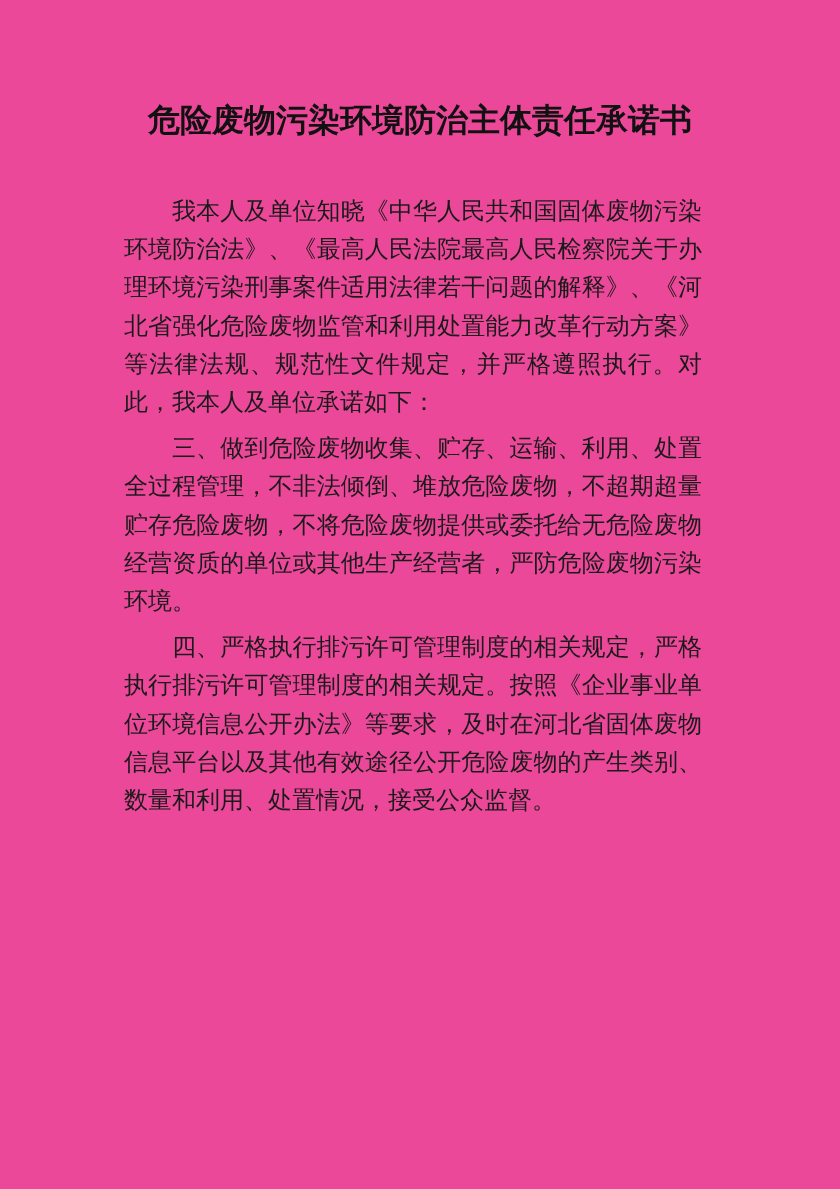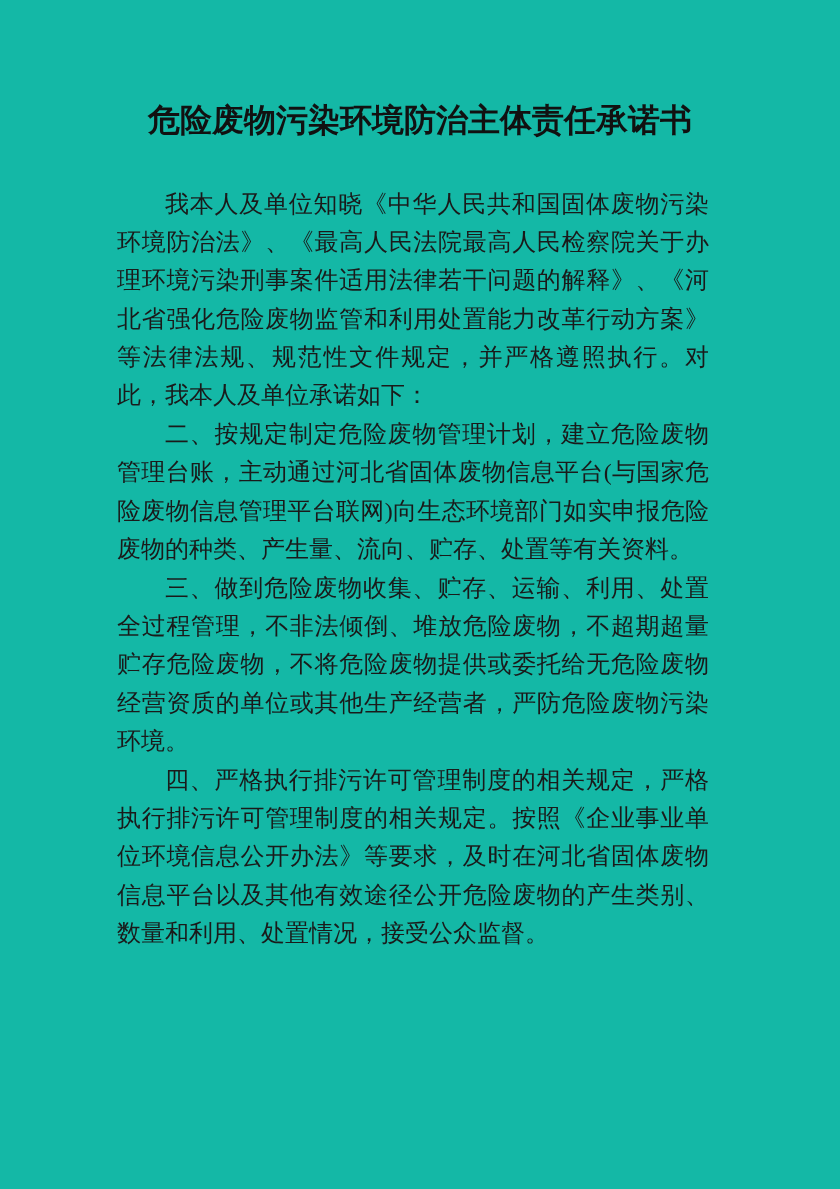--- a/index.html
+++ b/index.html
@@ -4,21 +4,21 @@
 <style>
   html, body {
     margin: 0;
     padding: 0;
     background: #ffffff;
   }
   .page {
     position: relative;
     width: 840px;
     height: 1189px;
-    background: #14b8a6;
+    background: #ec4899;
     color: #161616;
     overflow: hidden;
     font-family: "Liberation Serif", "DejaVu Serif", serif;
   }
   .doc-title {
     position: absolute;
     top: 98px;
     left: 0;
     width: 840px;
     margin: 0;
@@ -35,33 +35,32 @@
     top: 184px;
     left: 116px;
     width: 594px;
     font-size: 24px;
     line-height: 38.2px;
     text-align: justify;
     text-justify: inter-character;
     color: #1a1a1a;
   }
   .doc-body p {
-    margin: 1px;
+    margin: 8px;
     padding: 0;
     text-indent: 2em;
     word-break: break-all;
   }
 </style>
 </head>
 <body>
 
 <div class="page">
 
   <h1 class="doc-title">危险废物污染环境防治主体责任承诺书</h1>
 
   <div class="doc-body">
     <p>我本人及单位知晓《中华人民共和国固体废物污染环境防治法》、《最高人民法院最高人民检察院关于办理环境污染刑事案件适用法律若干问题的解释》、《河北省强化危险废物监管和利用处置能力改革行动方案》等法律法规、规范性文件规定，并严格遵照执行。对此，我本人及单位承诺如下：</p>
-    <p>二、按规定制定危险废物管理计划，建立危险废物管理台账，主动通过河北省固体废物信息平台(与国家危险废物信息管理平台联网)向生态环境部门如实申报危险废物的种类、产生量、流向、贮存、处置等有关资料。</p>
     <p>三、做到危险废物收集、贮存、运输、利用、处置全过程管理，不非法倾倒、堆放危险废物，不超期超量贮存危险废物，不将危险废物提供或委托给无危险废物经营资质的单位或其他生产经营者，严防危险废物污染环境。</p>
     <p>四、严格执行排污许可管理制度的相关规定，严格执行排污许可管理制度的相关规定。按照《企业事业单位环境信息公开办法》等要求，及时在河北省固体废物信息平台以及其他有效途径公开危险废物的产生类别、数量和利用、处置情况，接受公众监督。</p>
   </div>
 
 </div>
 
 </body></html>

